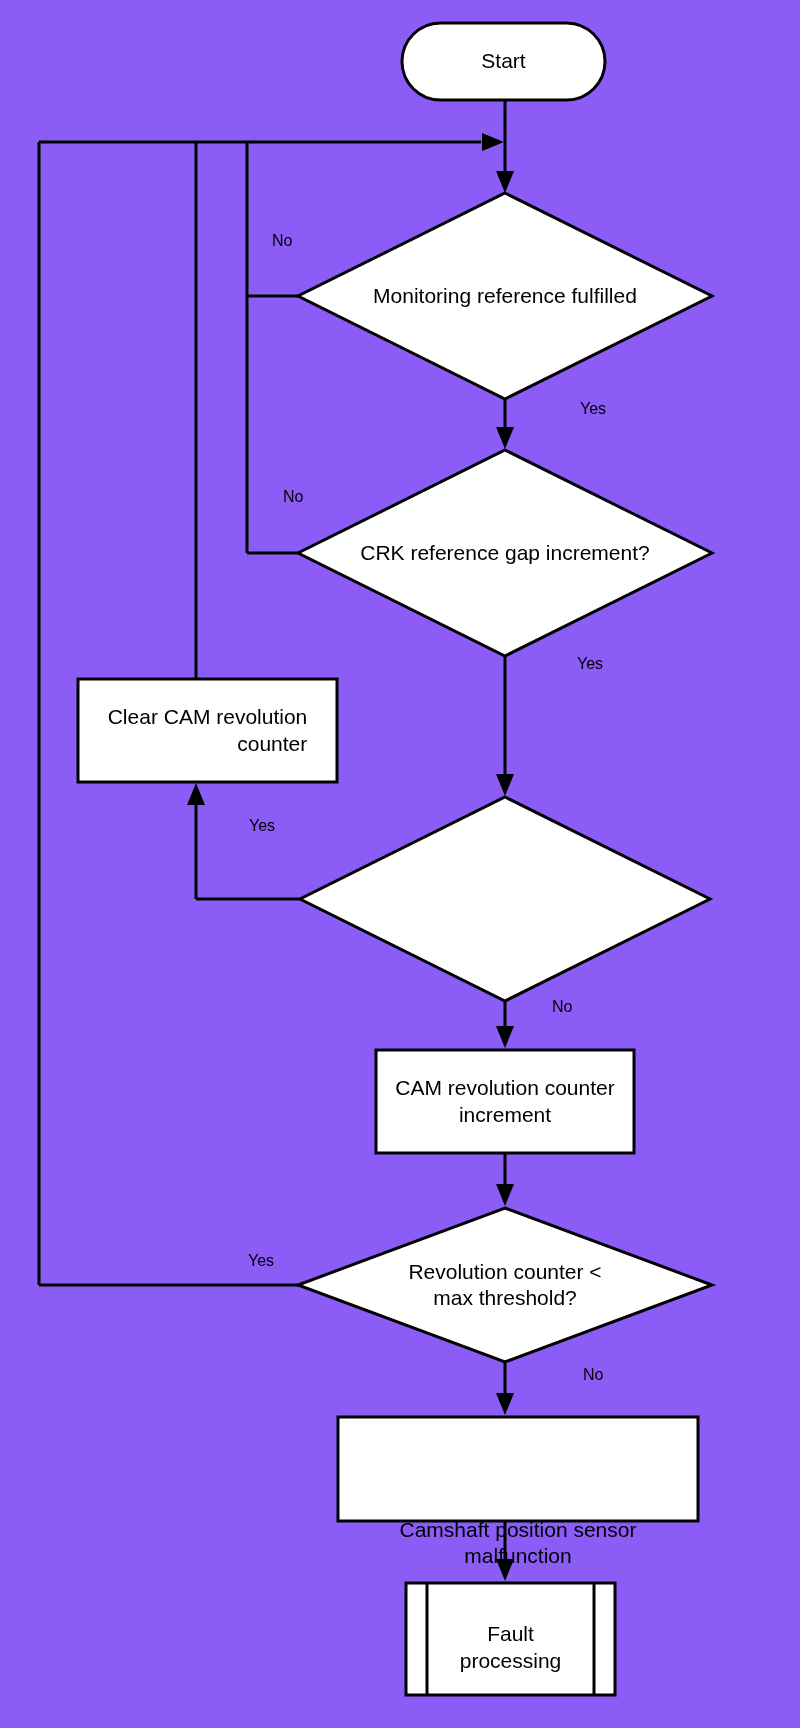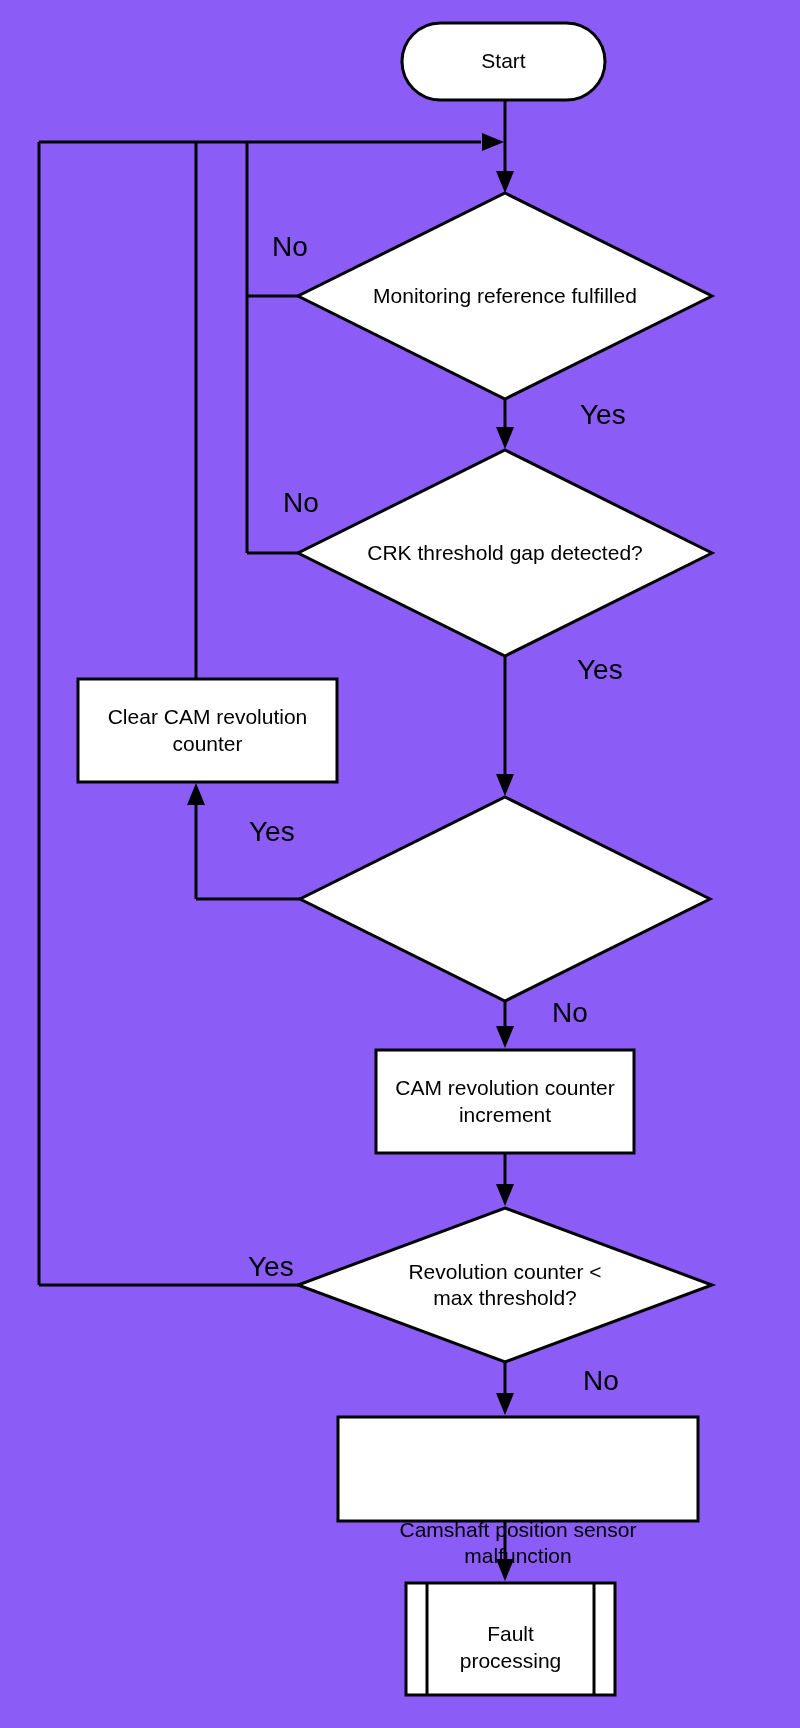--- a/index.html
+++ b/index.html
@@ -20,21 +20,21 @@
     text-align:center;
     white-space:pre-line;
     color:#000000;
     font-size:21px;
     line-height:1.24;
     pointer-events:none;
   }
   .edge-label{
     position:absolute;
     color:#000000;
-    font-size:28px;
+    font-size:16px;
     line-height:1;
     pointer-events:none;
   }
   .shape{fill:#ffffff;stroke:#000000;stroke-width:3;}
   .conn{stroke:#000000;stroke-width:3;fill:none;}
   .arrowhead{fill:#000000;stroke:none;}
 </style>
 </head>
 <body>
 
@@ -79,23 +79,23 @@
     <rect class="shape" x="338" y="1417" width="360" height="104"></rect>
     <rect class="shape" x="406" y="1583" width="209" height="112"></rect>
     <line class="conn" x1="427" y1="1583" x2="427" y2="1695"></line>
     <line class="conn" x1="594" y1="1583" x2="594" y2="1695"></line>
   </svg>
 
   <div class="node-label" style="left:402px;top:23px;width:203px;height:77px;">Start</div>
 
   <div class="node-label" style="left:298px;top:193px;width:414px;height:206px;">Monitoring reference fulfilled</div>
 
-  <div class="node-label" style="left:298px;top:450px;width:414px;height:206px;">CRK threshold gap detected?</div>
+  <div class="node-label" style="left:298px;top:450px;width:414px;height:206px;">CRK reference gap increment?</div>
 
-  <div class="node-label" style="left:78px;top:679px;width:259px;height:103px;">Clear CAM revolution
+  <div class="node-label" style="left:78px;top:679px;width:259px;height:103px;text-align:right;">Clear CAM revolution
 counter</div>
 
 
   <div class="node-label" style="left:376px;top:1050px;width:258px;height:103px;">CAM revolution counter
 increment</div>
 
   <div class="node-label" style="left:298px;top:1208px;width:414px;height:154px;">Revolution counter &lt;
 max threshold?</div>
 
   <div class="node-label" style="left:338px;top:1491px;width:360px;height:104px;">Camshaft position sensor

